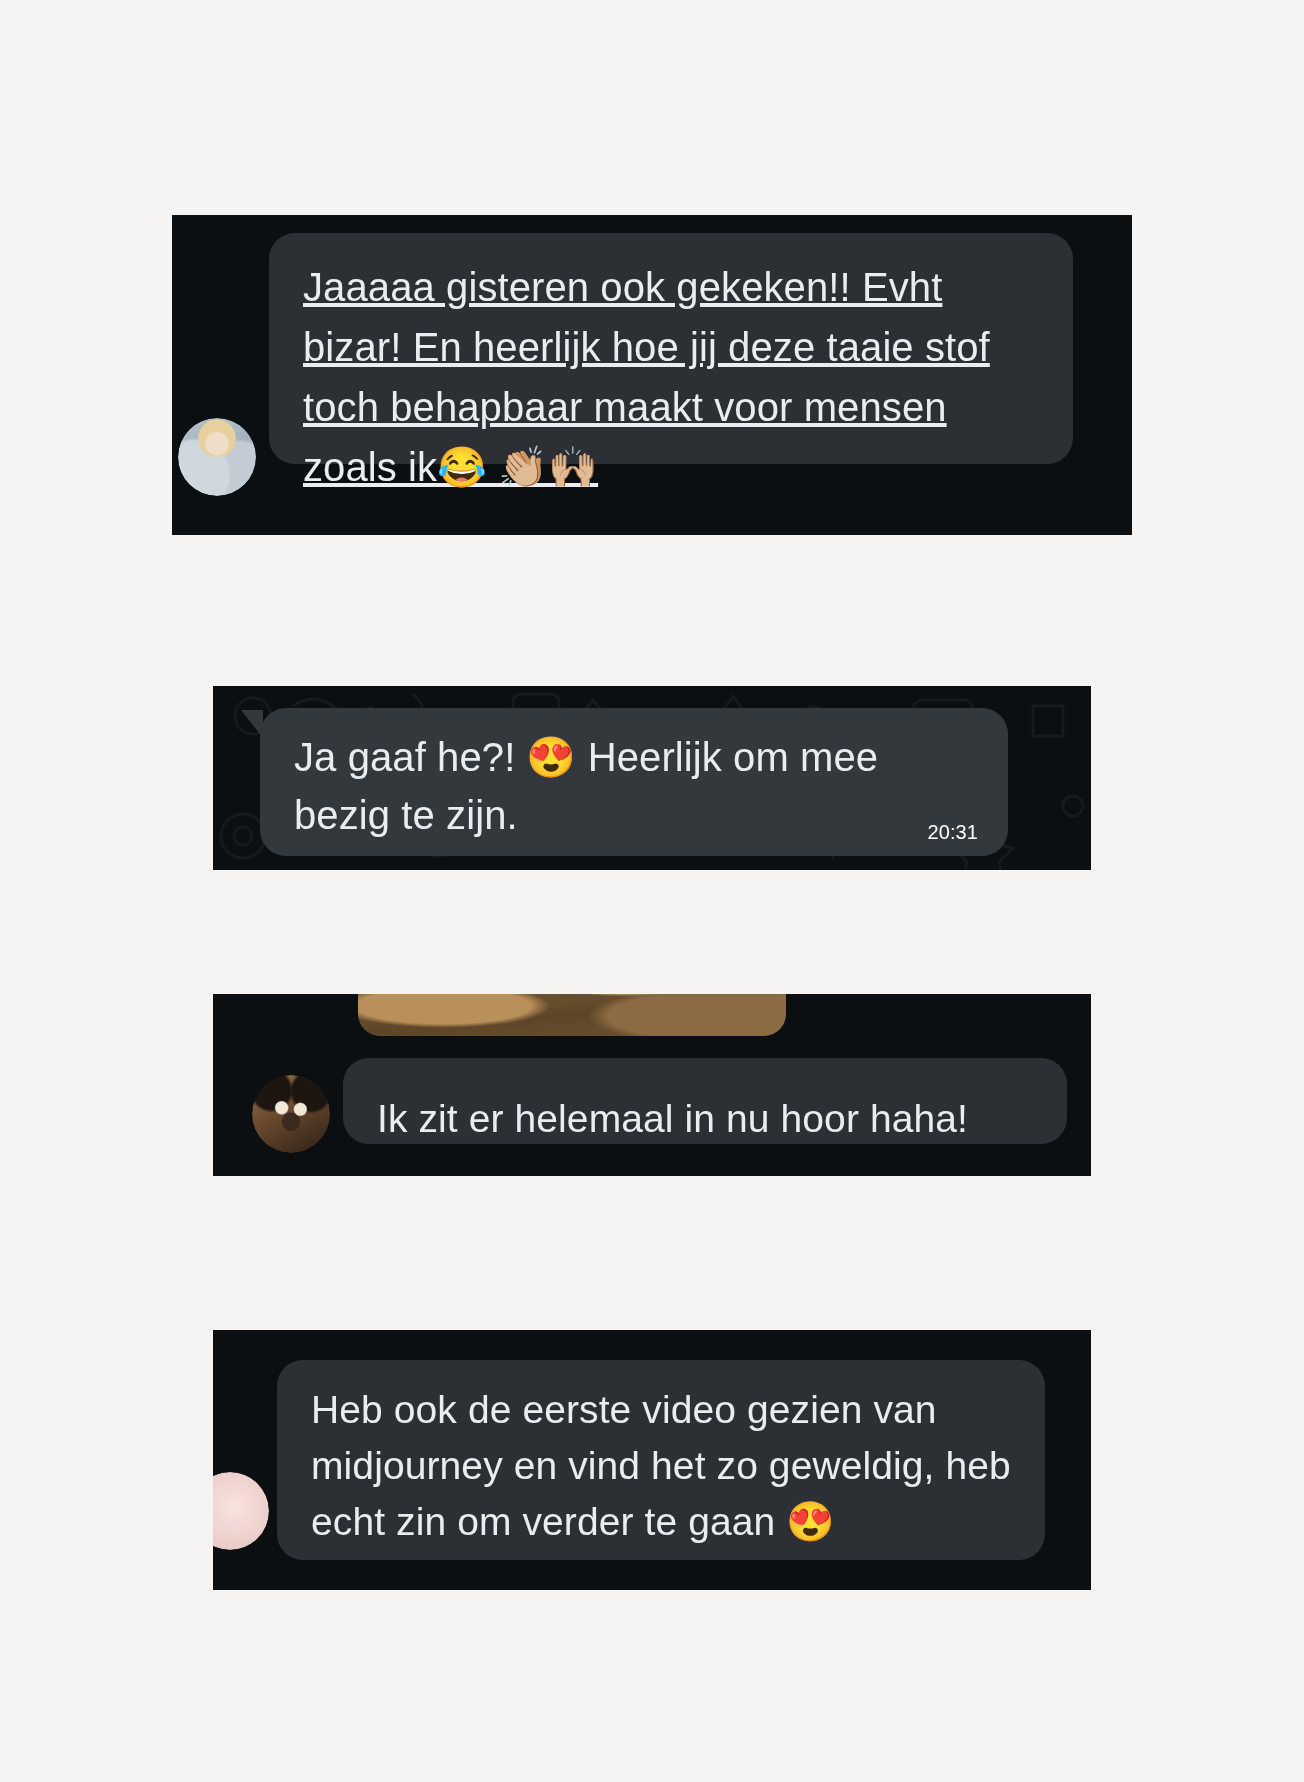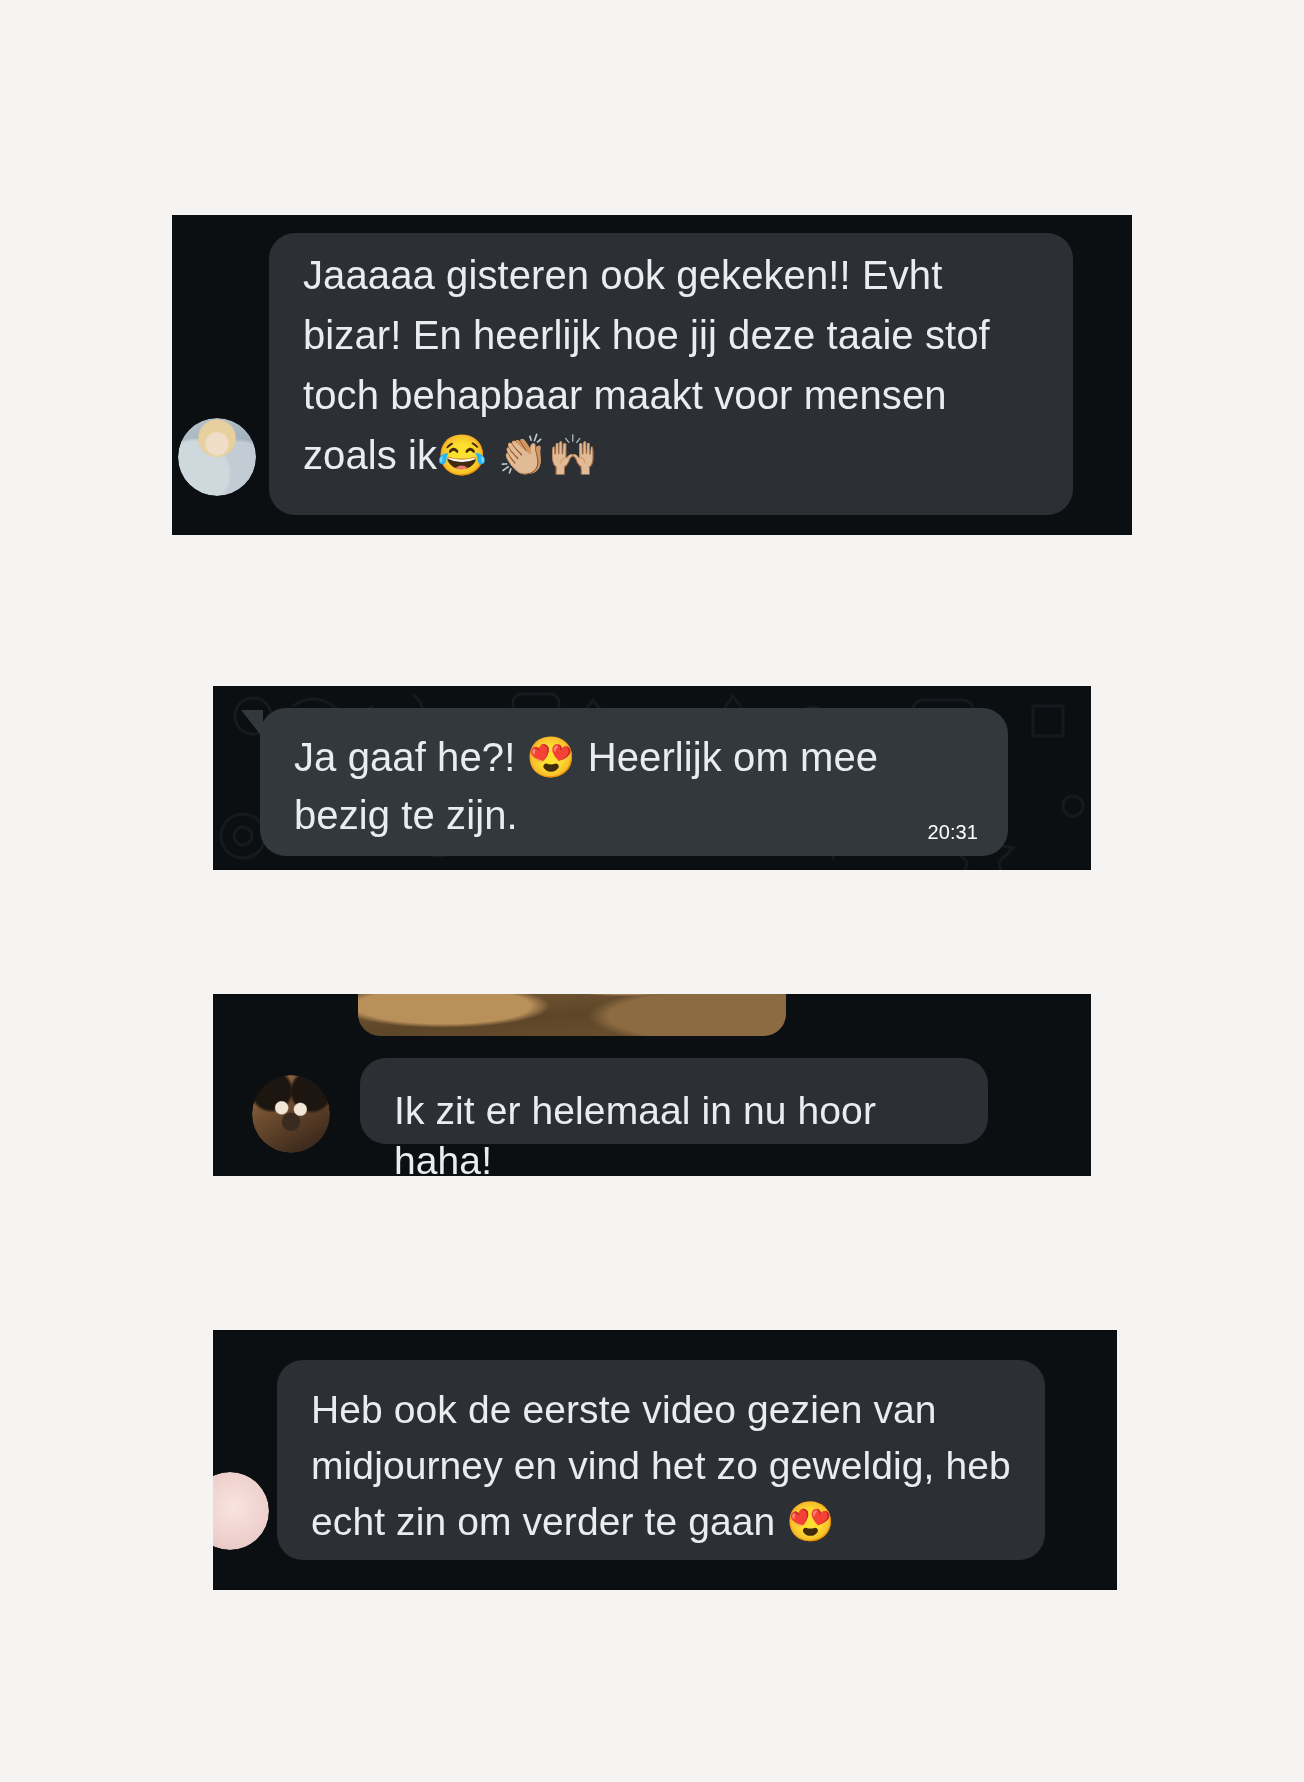--- a/index.html
+++ b/index.html
@@ -116,21 +116,21 @@
 </style>
 </head>
 <body style="background: rgb(245, 244, 242);">
 
 <div class="crop" style="left:172px; top:215px; width:960px; height:320px;">
 
   <div class="avatar" style="left:6px; top:203px; width:78px; height:78px;">
     <div class="avatar-inner av-blonde"></div>
   </div>
 
-  <div class="bubble bubble-in" style="left:97px; top:18px; width:804px; height:282px; padding:12px 34px 22px 34px;">
+  <div class="bubble bubble-in" style="left:97px; top:18px; width:804px; height:231px; padding:24px 34px 22px 34px;text-decoration:underline;">
     <p style="font-size:40px; line-height:60px;">Jaaaaa gisteren ook gekeken!! Evht bizar! En heerlijk hoe jij deze taaie stof toch behapbaar maakt voor mensen zoals ik😂 👏🏼🙌🏼</p>
   </div>
 </div>
 
 <div class="crop" style="left:213px; top:686px; width:878px; height:184px;">
 
   <div class="doodle-bg">
     <svg viewBox="0 0 878 190" width="878" height="190" aria-hidden="true">
       <g fill="none" stroke="#20262b" stroke-width="3">
         <circle cx="40" cy="30" r="18"></circle>
@@ -165,26 +165,26 @@
 </div>
 
 <div class="crop" style="left:213px; top:994px; width:878px; height:182px;">
 
   <div class="img-remnant" style="left:145px; top:-58px; width:428px; height:100px;"></div>
 
   <div class="avatar" style="left:39px; top:81px; width:78px; height:78px;">
     <div class="avatar-inner av-cat"></div>
   </div>
 
-  <div class="bubble bubble-in" style="left:147px; top:64px; width:628px; height:86px; padding:28px 34px;">
+  <div class="bubble bubble-in" style="left:130px; top:64px; width:724px; height:86px; padding:36px 34px;">
     <p style="font-size:39px; line-height:50px;">Ik zit er helemaal in nu hoor haha!</p>
   </div>
 </div>
 
-<div class="crop" style="left:213px; top:1330px; width:878px; height:260px;padding-left:26px;">
+<div class="crop" style="left:213px; top:1330px; width:878px; height:260px;">
 
   <div class="avatar" style="left:-22px; top:142px; width:78px; height:78px;">
     <div class="avatar-inner av-pink"></div>
   </div>
 
   <div class="bubble bubble-in" style="left:64px; top:30px; width:768px; height:200px; padding:22px 34px;">
     <p style="font-size:39px; line-height:56px;">Heb ook de eerste video gezien van midjourney en vind het zo geweldig, heb echt zin om verder te gaan 😍</p>
   </div>
 </div>
 

